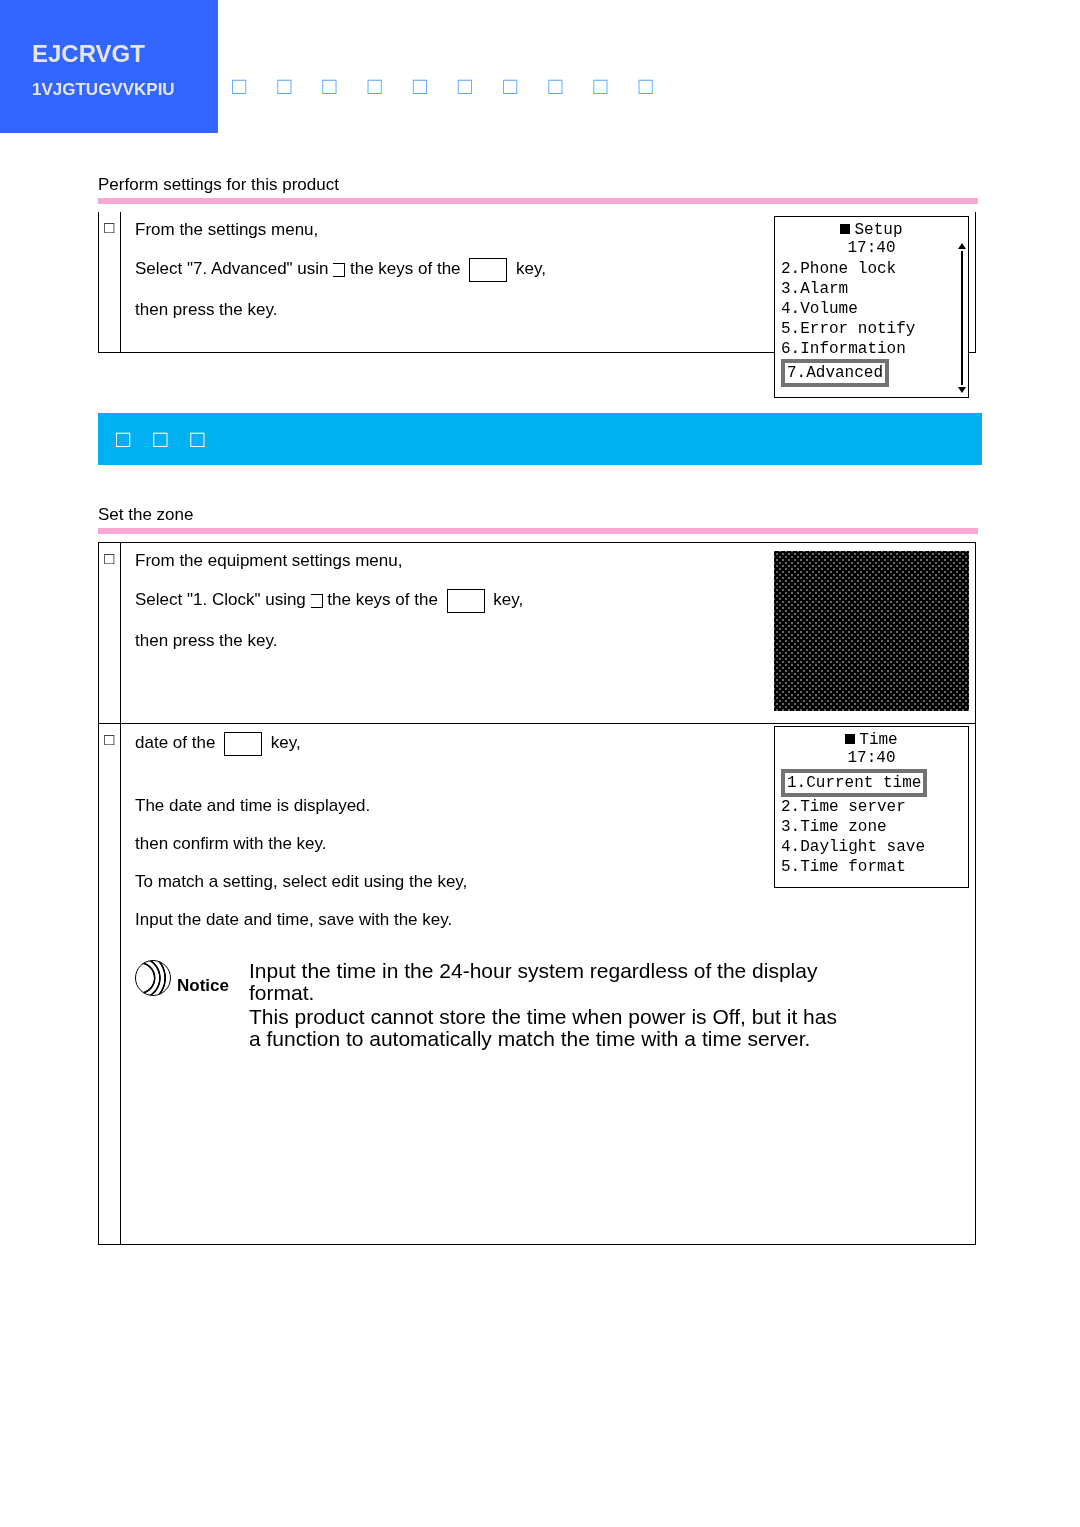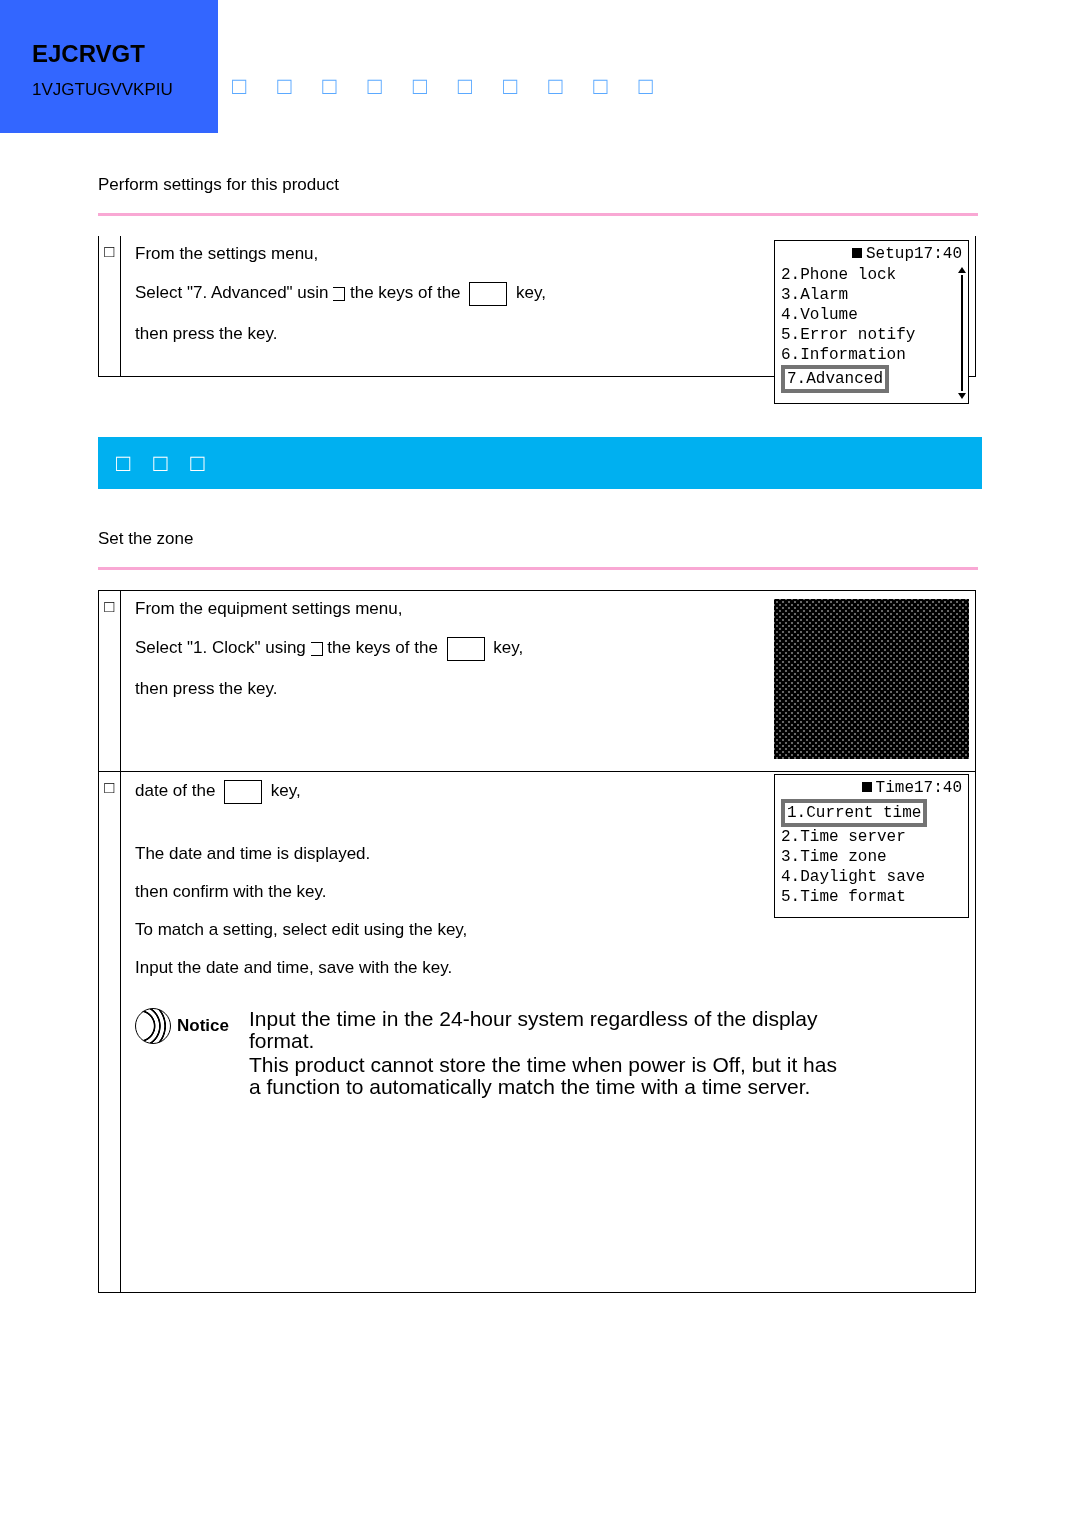--- a/index.html
+++ b/index.html
@@ -11,49 +11,49 @@
     font-size: 17px;
     color: #000;
     position: relative;
   }
   .header-blue {
     position: absolute;
     top: 0; left: 0;
     width: 218px;
     height: 133px;
     background: #3366ff;
-    color: #000000;
+    color: #e5e5e5;
     padding: 40px 0 0 32px;
   }
   .header-blue .chapter {
     font-size: 24px;
     font-weight: bold;
     margin-bottom: 12px;
   }
   .header-blue .sub {
     font-size: 17px;
-    font-weight: normal;
+    font-weight: bold;
   }
   .heading-row {
     position: absolute;
     top: 72px; left: 232px;
     font-size: 24px;
     letter-spacing: 12px;
     color: #5ba9ff;
   }
   .main {
     position: absolute;
     top: 175px;
     left: 98px;
     width: 880px;
   }
   .intro {
-    border-bottom: 3px solid #f9a8d4;
-    padding-bottom: 18px;
-    margin-bottom: 20px;
+    border-bottom: 6px solid #f9a8d4;
+    padding-bottom: 3px;
+    margin-bottom: 8px;
   }
   .step-table {
     border: 1px solid #000;
     border-top: none;
     width: 878px;
     display: flex;
   }
   .step-num {
     width: 22px;
     border-right: 1px solid #000;
@@ -84,20 +84,21 @@
     background: #fff;
     font-family: "Courier New", monospace;
     font-size: 16px;
     padding: 4px 6px 10px 6px;
   }
   .phone-title {
     display: flex;
     justify-content: flex-end;
     align-items: center;
     margin-bottom: 2px;
+    flex-direction: column;
   }
   .phone-title .sq {
     width: 10px; height: 10px; background: #000; display: inline-block; margin-right: 4px;
   }
   .phone-list div { line-height: 20px; }
   .phone-list .boxed {
     border: 4px solid #737373;
     padding: 0 2px;
     display: inline-block;
   }
@@ -155,21 +156,21 @@
 
   .notice-block {
     display: flex;
     align-items: flex-start;
     margin-top: 30px;
     gap: 14px;
   }
   .notice-icon {
     width: 100px;
     display: flex;
-    align-items: center;
+    align-items: flex-end;
     gap: 6px;
   }
   .notice-icon .waves {
     width: 36px; height: 36px;
     background:
       radial-gradient(circle at 10% 50%, transparent 40%, #000 42%, #000 45%, transparent 47%),
       radial-gradient(circle at 10% 50%, transparent 55%, #000 57%, #000 60%, transparent 62%),
       radial-gradient(circle at 10% 50%, transparent 70%, #000 72%, #000 75%, transparent 77%);
     border-radius: 50%;
     border: 1px solid #000;

